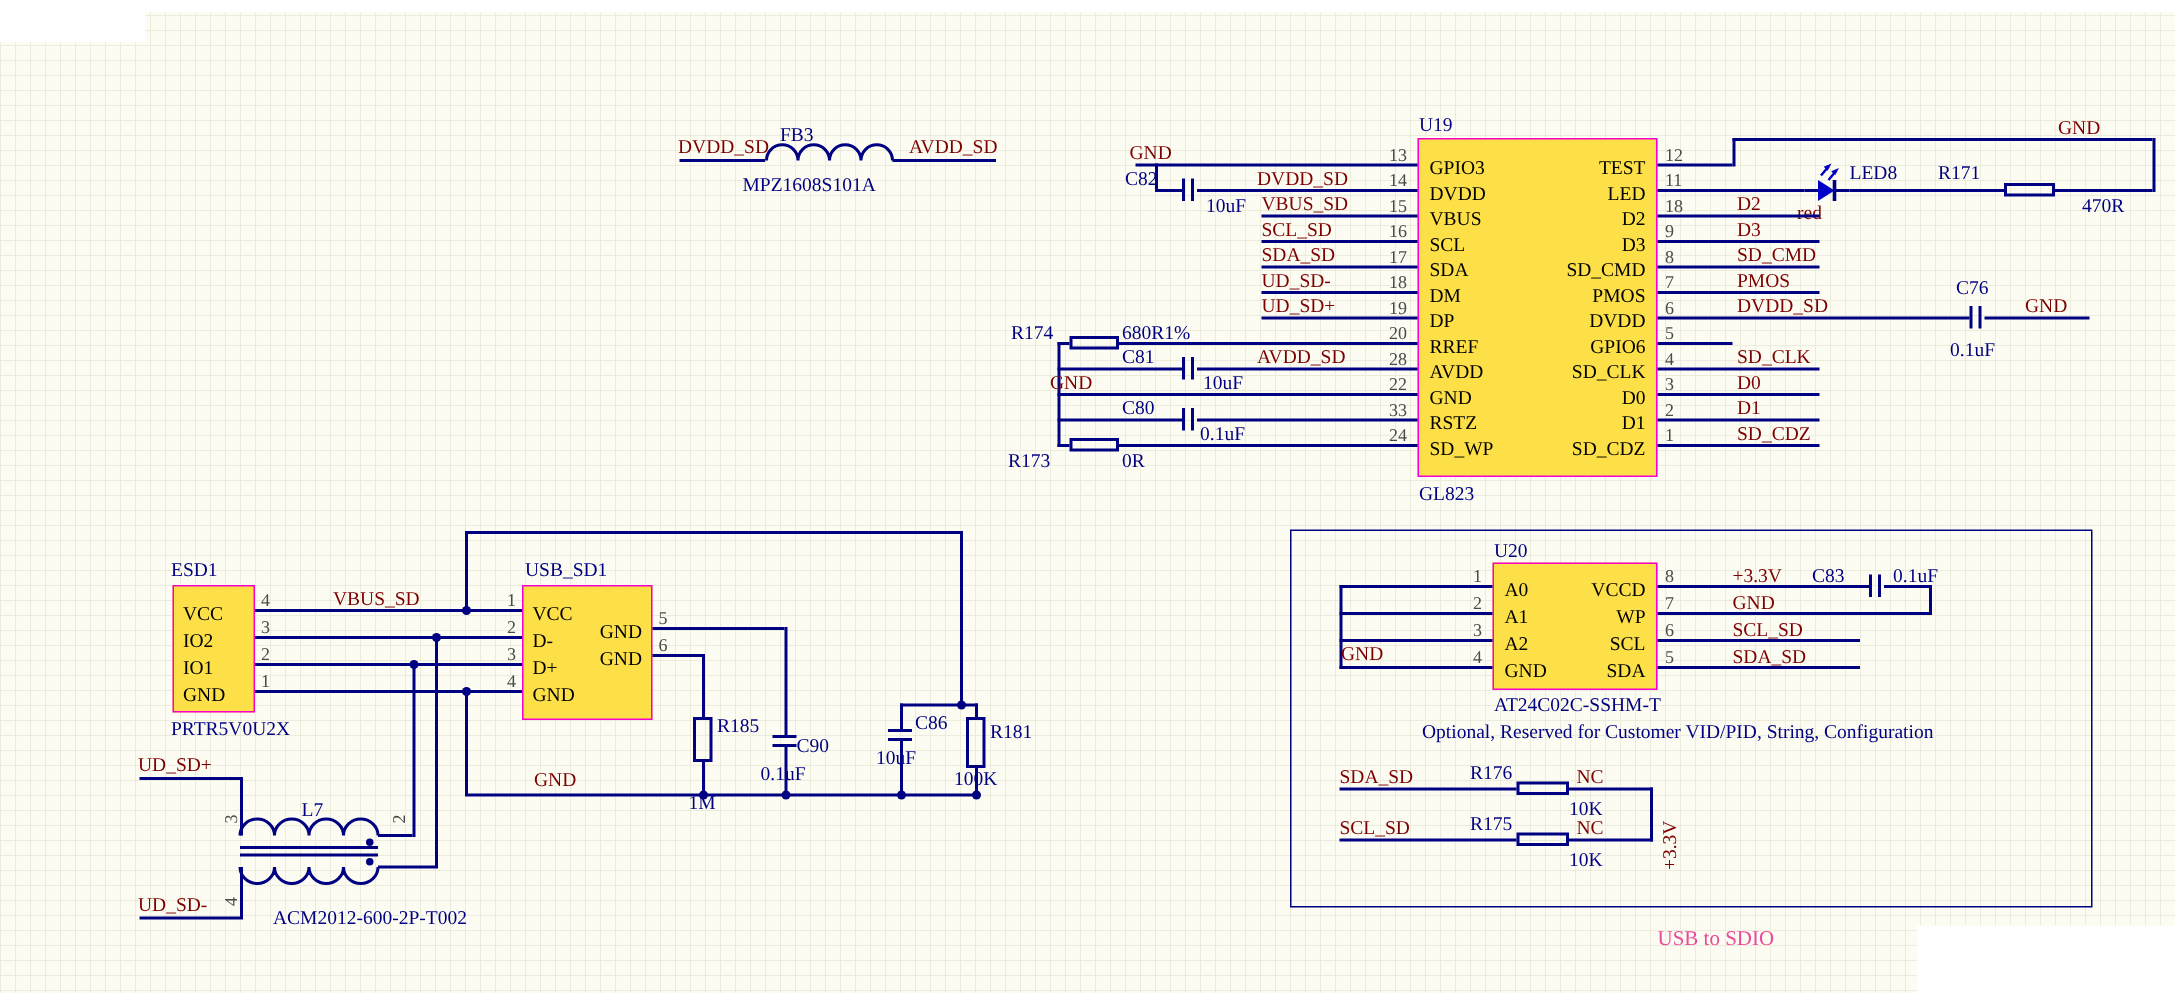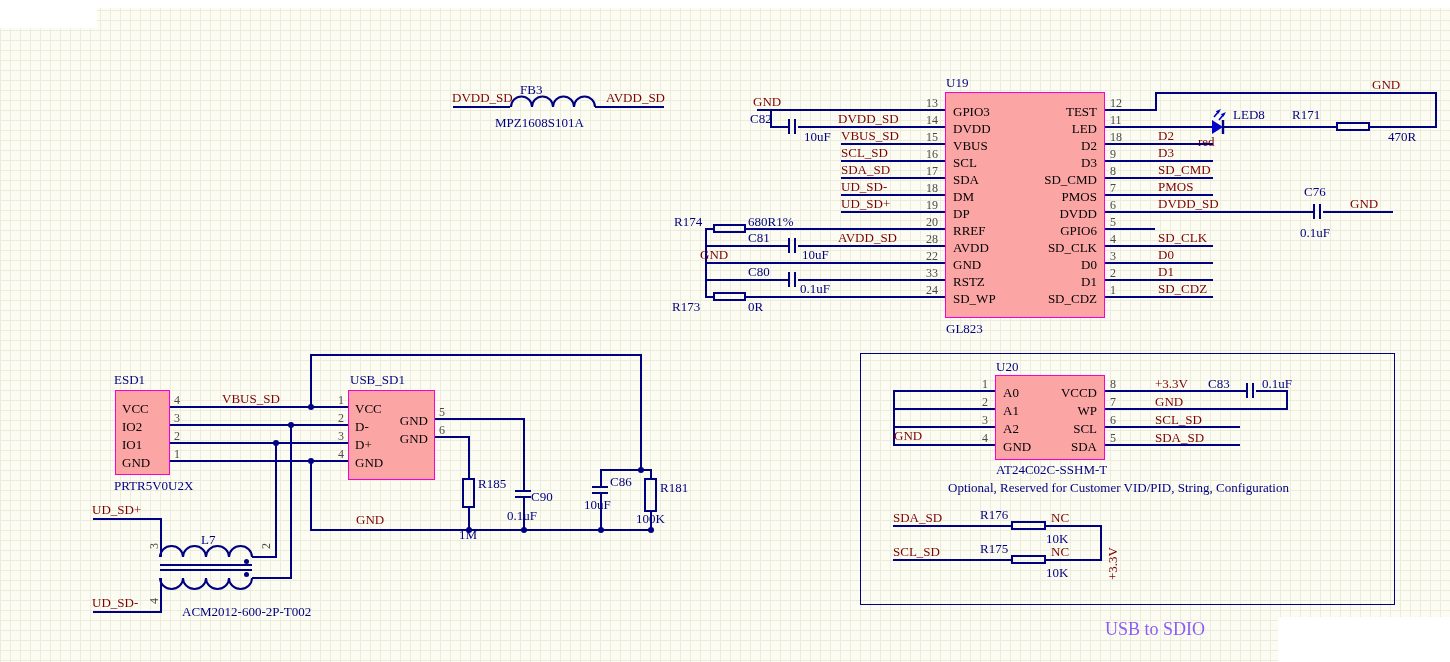--- a/index.html
+++ b/index.html
@@ -10,28 +10,28 @@
     background-size:10px 10px}
   .white{position:absolute;background:#fff}
   .w{position:absolute;background:#000082}
   .wh{height:2px}
   .wv{width:2px}
   .dot{position:absolute;width:6px;height:6px;border-radius:3px;background:#000082}
   .pdot{position:absolute;width:5px;height:5px;border-radius:3px;background:#000082}
   .net{position:absolute;color:#7D0000;font-size:13px;line-height:13px;white-space:nowrap}
   .des{position:absolute;color:#000082;font-size:13px;line-height:13px;white-space:nowrap}
   .pnum{position:absolute;color:#4A4A4A;font-size:12px;line-height:12px;white-space:nowrap}
-  .chip{position:absolute;background:#fca5a5;border:1.5px solid #F800D0}
+  .chip{position:absolute;background:#fde047;border:1.5px solid #F800D0}
   .pname{position:absolute;color:#000;font-size:13px;line-height:13px;white-space:nowrap}
   .res{position:absolute;border:2px solid #000082;background:transparent}
   .cap{position:absolute;background:#000082}
   .frame{position:absolute;border:1px solid #000082;background:transparent}
   .right{text-align:right}
   .rot{transform:rotate(-90deg);transform-origin:0 0}
-  .rednote{position:absolute;color:#8b5cf6;font-size:18px;white-space:nowrap}
+  .rednote{position:absolute;color:#ec4899;font-size:14px;white-space:nowrap}
   svg{position:absolute;overflow:visible}
 </style>
 </head>
 <body>
 
 <div class="sheet"></div>
 <div class="white" style="left:0;top:0;width:1450px;height:8px"></div>
 <div class="white" style="left:0;top:0;width:97px;height:28px"></div>
 <div class="white" style="left:1278px;top:617px;width:172px;height:45px"></div>
 

